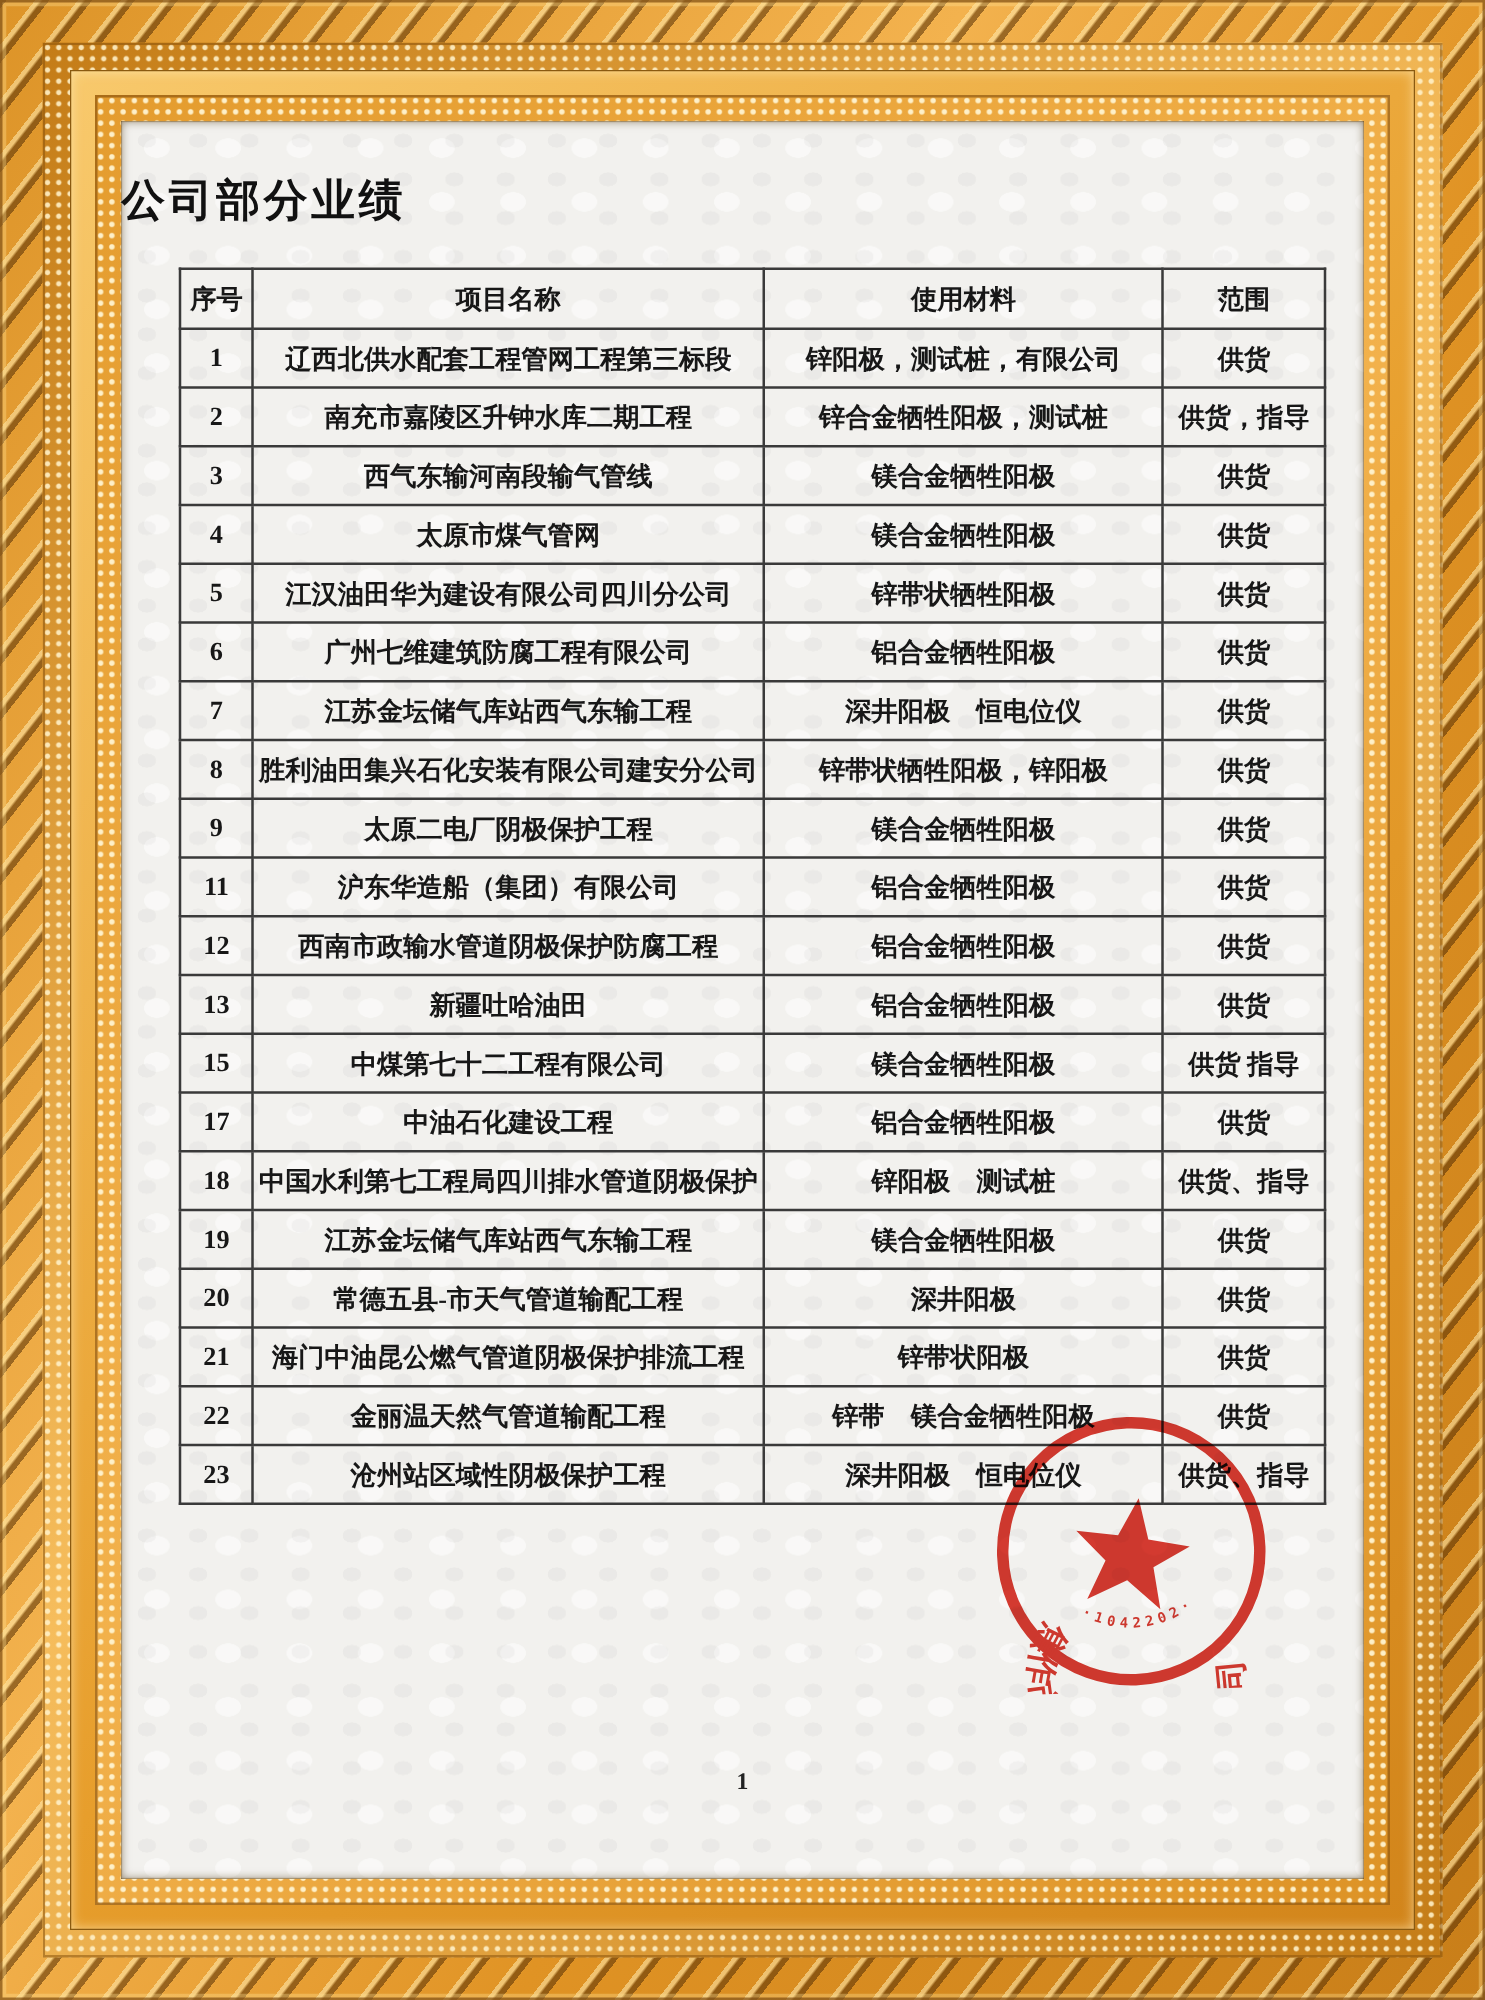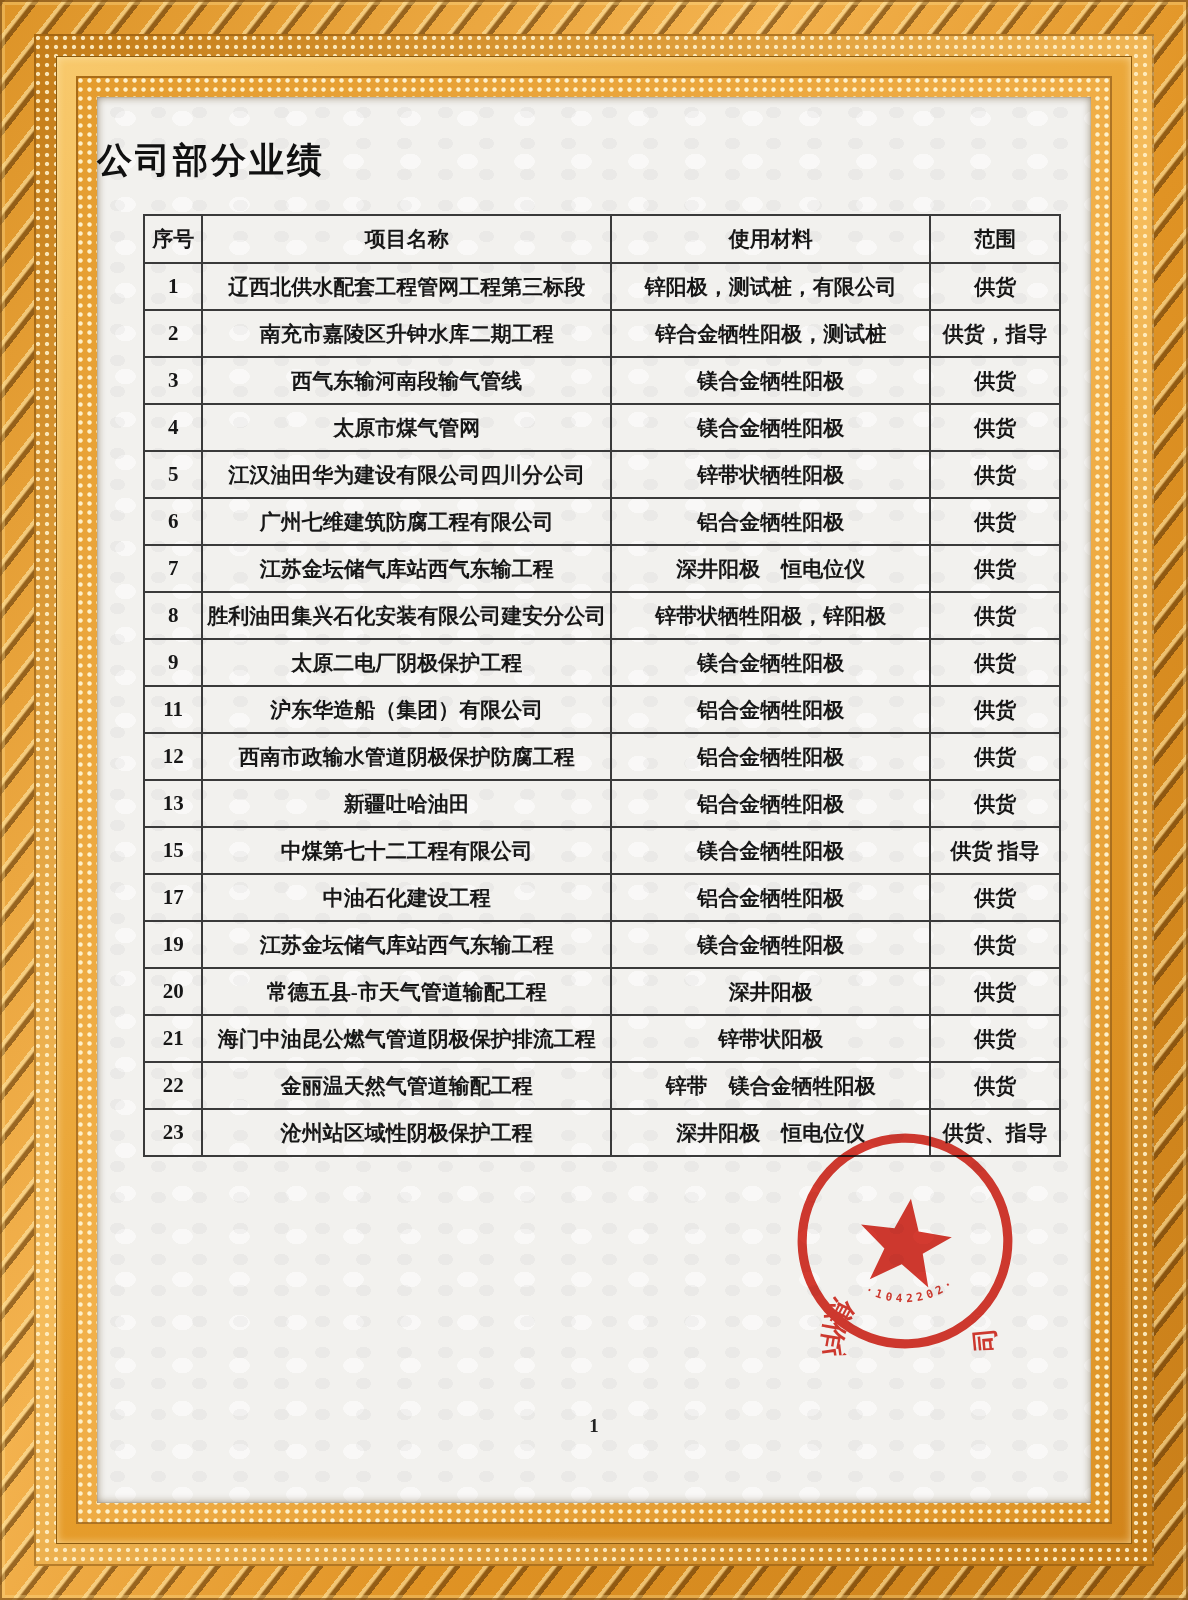--- a/index.html
+++ b/index.html
@@ -167,20 +167,26 @@
             <td>15</td>
             <td>中煤第七十二工程有限公司</td>
             <td>镁合金牺牲阳极</td>
             <td>供货 指导</td>
           </tr>
           <tr>
             <td>17</td>
             <td>中油石化建设工程</td>
             <td>铝合金牺牲阳极</td>
             <td>供货</td>
+          </tr>
+          <tr>
+            <td>18</td>
+            <td>中国水利第七工程局四川排水管道阴极保护</td>
+            <td>锌阳极　测试桩</td>
+            <td>供货、指导</td>
           </tr>
           <tr>
             <td>19</td>
             <td>江苏金坛储气库站西气东输工程</td>
             <td>镁合金牺牲阳极</td>
             <td>供货</td>
           </tr>
           <tr>
             <td>20</td>
             <td>常德五县-市天气管道输配工程</td>

